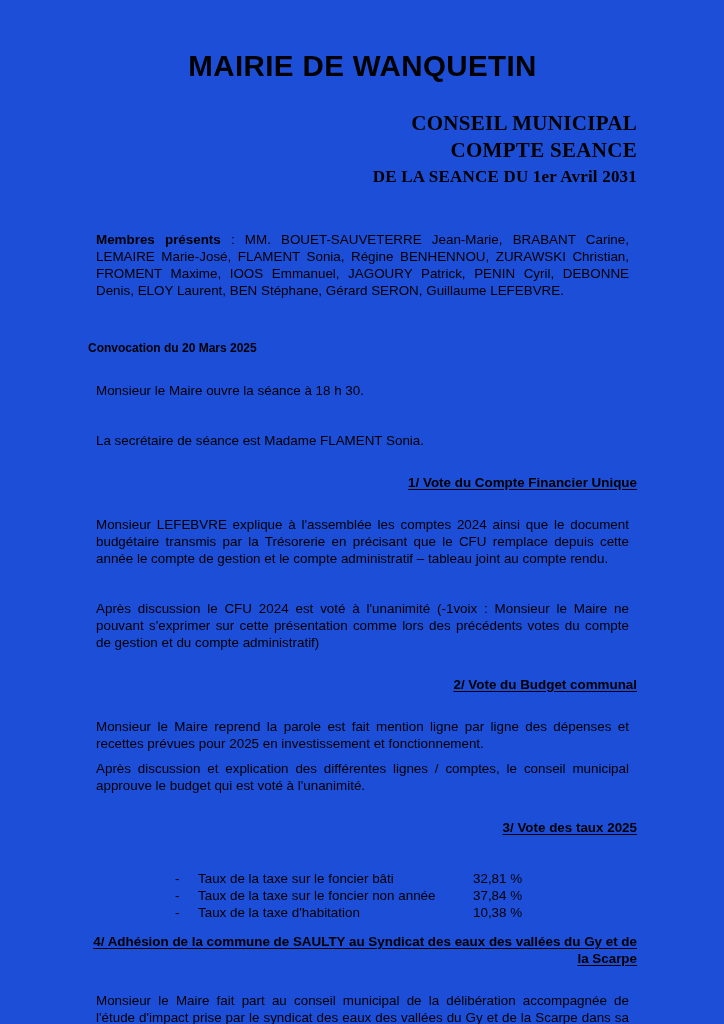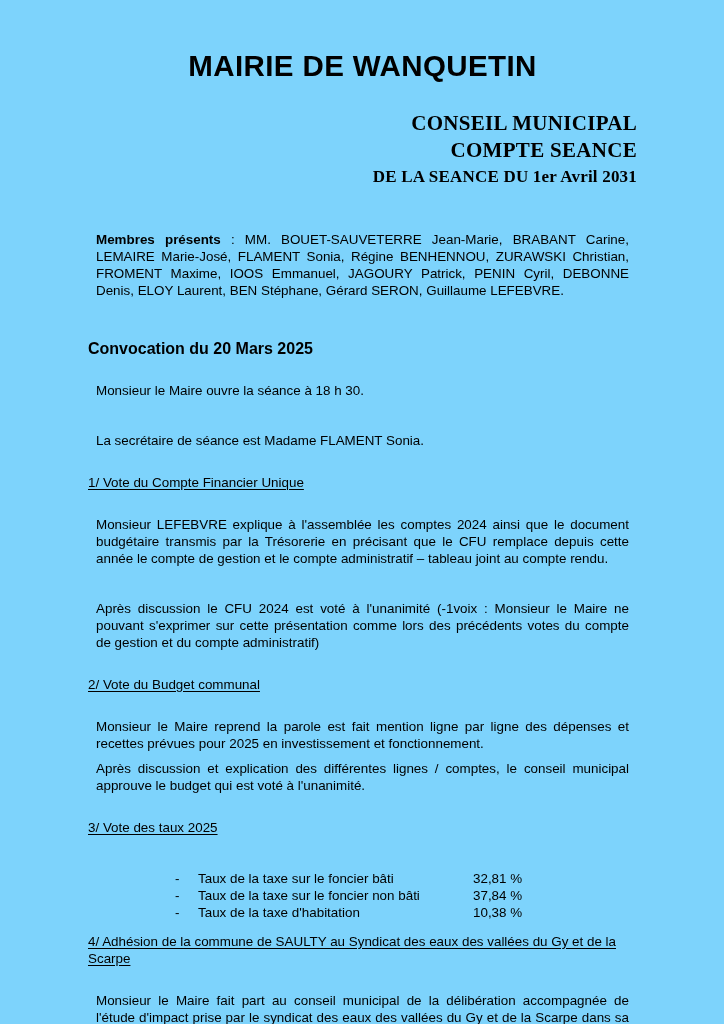--- a/index.html
+++ b/index.html
@@ -12,21 +12,21 @@
     width: 724px;
     height: 1024px;
     position: relative;
     font-family: "Liberation Sans", sans-serif;
     color: #000000;
     overflow: hidden;
   }
   .page {
     position: absolute;
     inset: 0;
-    background: #7dd3fc;
+    background: #1d4ed8;
   }
   .content {
     position: absolute;
     left: 88px;
     top: 0;
     width: 549px;
   }
 
   
   .doc-title {
@@ -72,28 +72,28 @@
   .spacer-md { height: 17px; }
   .spacer-sm { height: 12px; }
 
   .members-label {
     font-weight: bold;
   }
 
   .section-head {
     font-size: 13.4px;
     line-height: 17px;
-    font-weight: normal;
+    font-weight: bold;
     text-decoration: underline;
     text-underline-offset: 2px;
     margin: 0;
-    text-align: left;
+    text-align: right;
   }
   .sub-head {
-    font-size: 16px;
+    font-size: 12px;
     line-height: 17px;
     font-weight: bold;
     margin: 0;
   }
 
   
   .rates {
     margin: 0;
     padding: 0;
     list-style: none;
@@ -178,21 +178,21 @@
     <div class="spacer-md"></div>
 
     <ul class="rates">
       <li class="rate-row">
         <span class="rate-dash">-</span>
         <span class="rate-label">Taux de la taxe sur le foncier bâti</span>
         <span class="rate-value">32,81 %</span>
       </li>
       <li class="rate-row">
         <span class="rate-dash">-</span>
-        <span class="rate-label">Taux de la taxe sur le foncier non bâti</span>
+        <span class="rate-label">Taux de la taxe sur le foncier non année</span>
         <span class="rate-value">37,84 %</span>
       </li>
       <li class="rate-row">
         <span class="rate-dash">-</span>
         <span class="rate-label">Taux de la taxe d'habitation</span>
         <span class="rate-value">10,38 %</span>
       </li>
     </ul>
 
     <div class="spacer-sm"></div>

